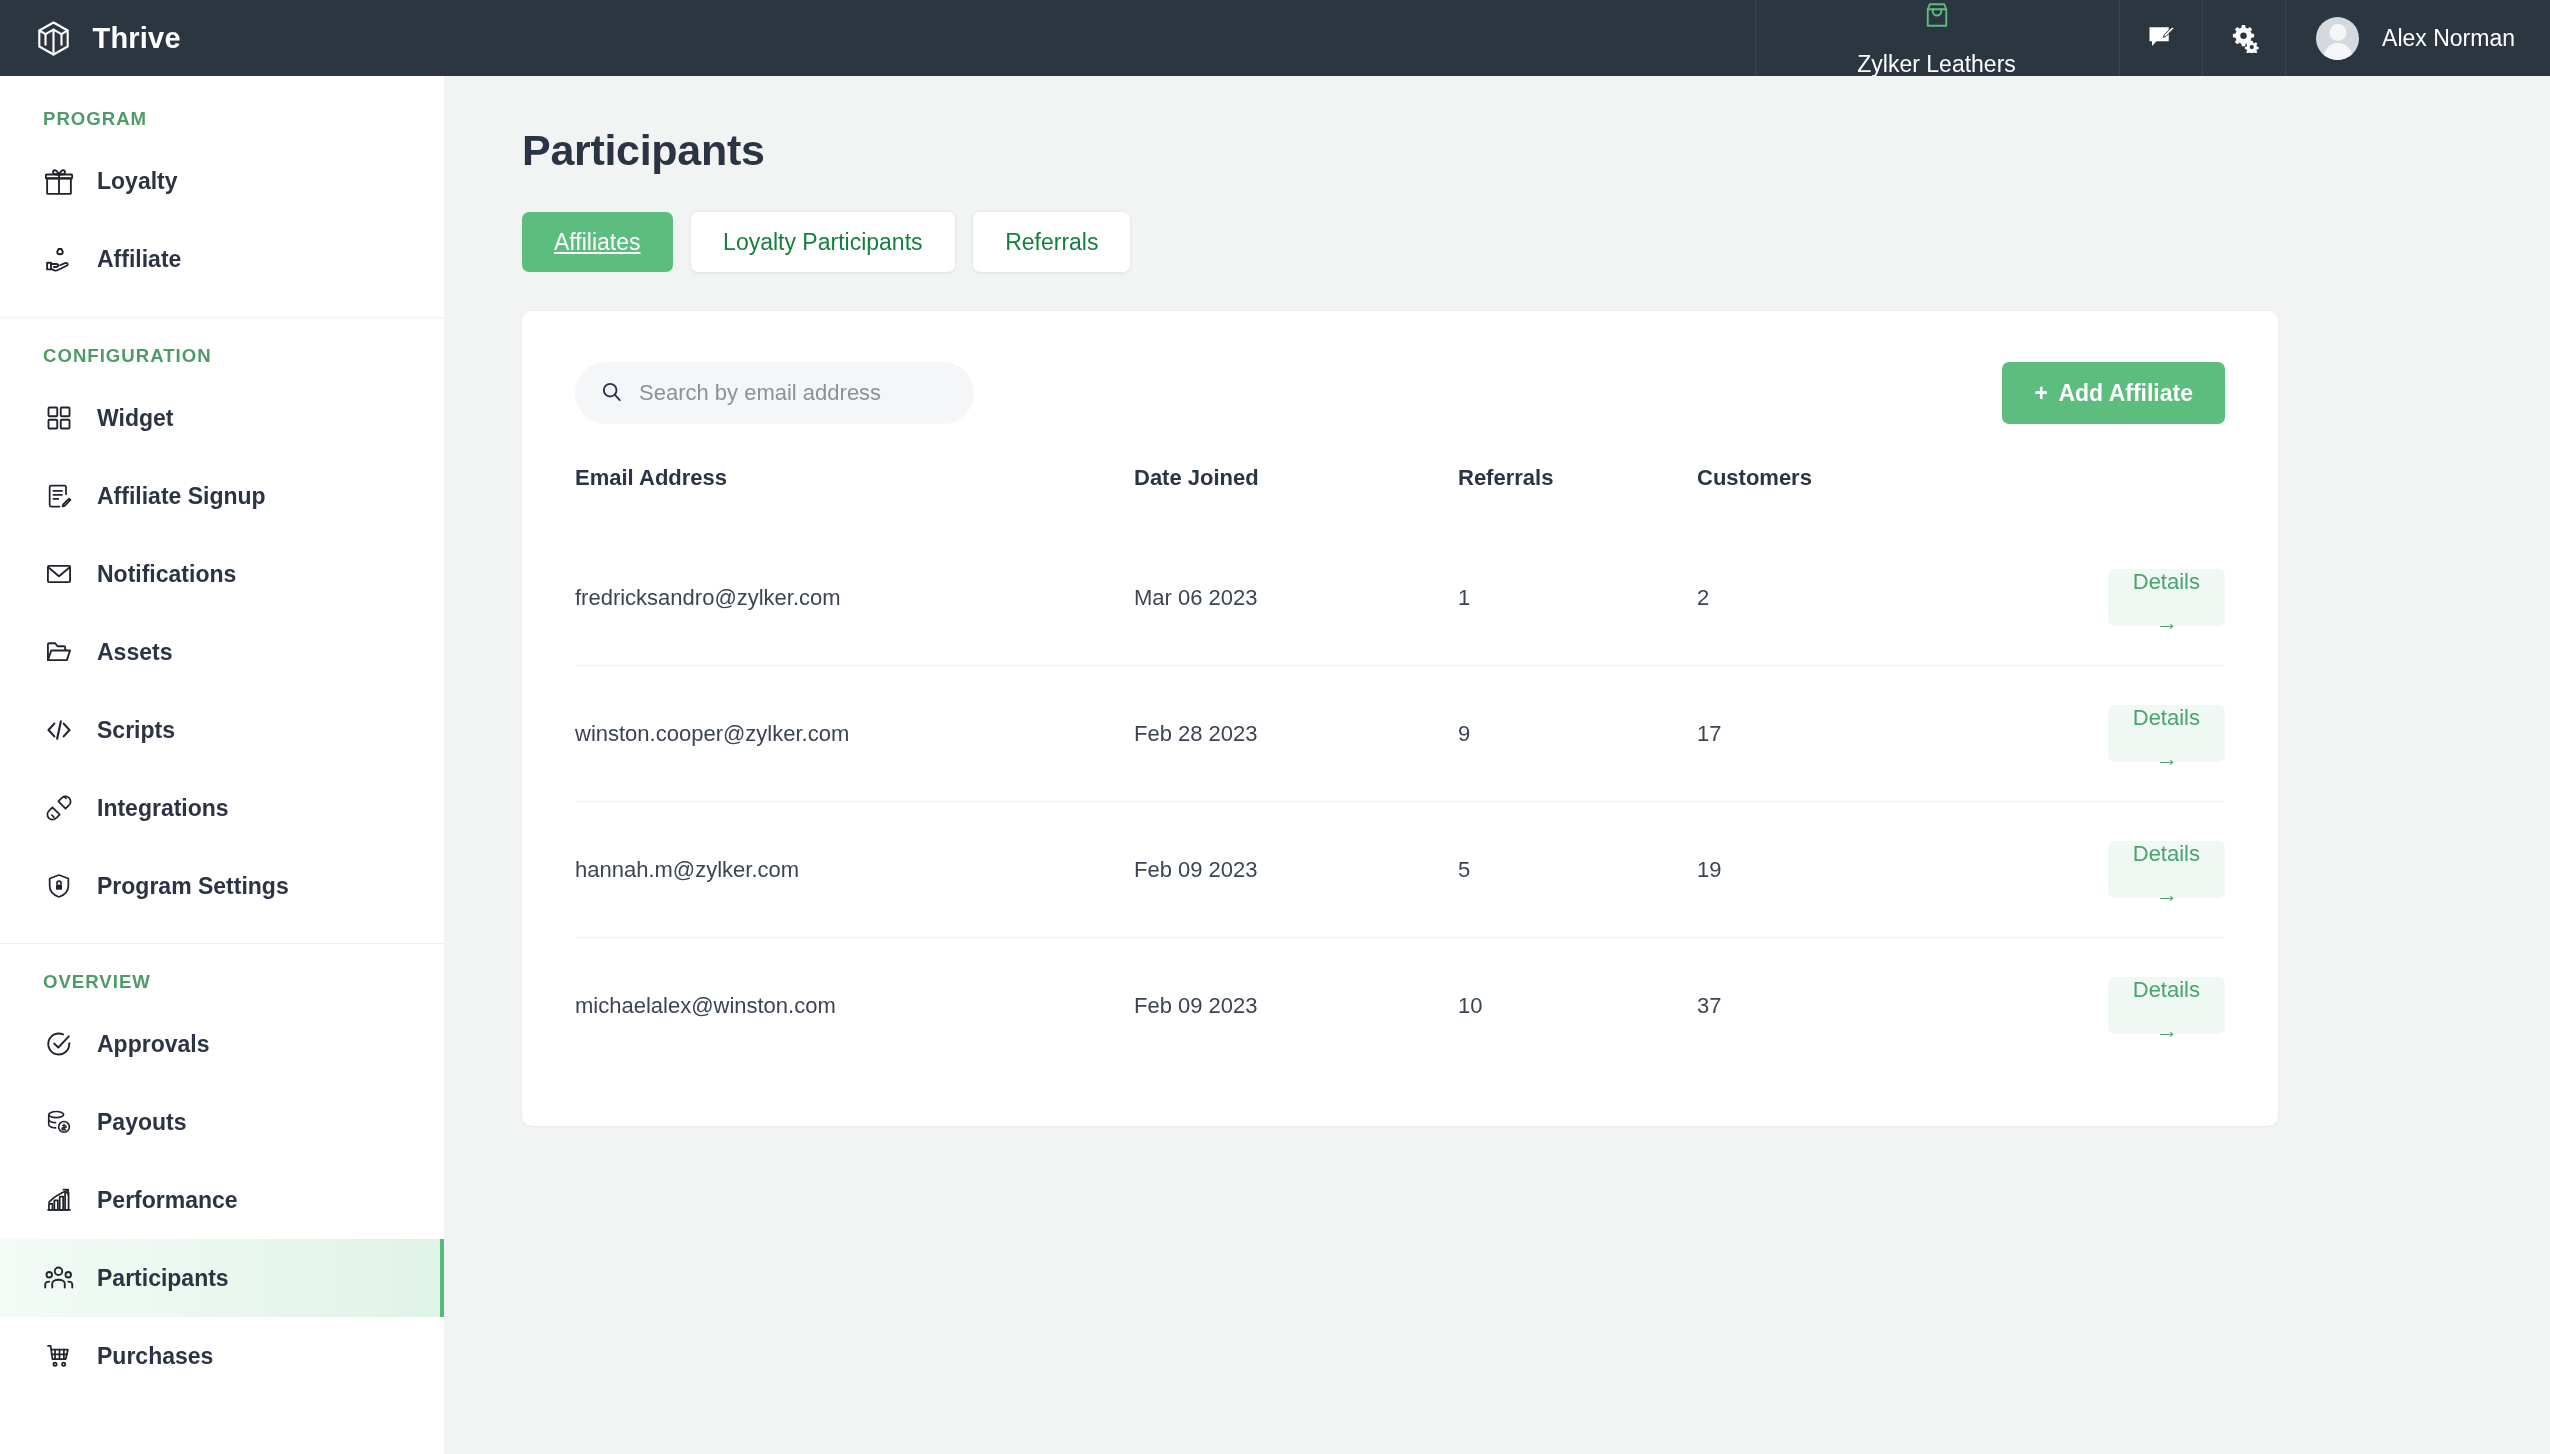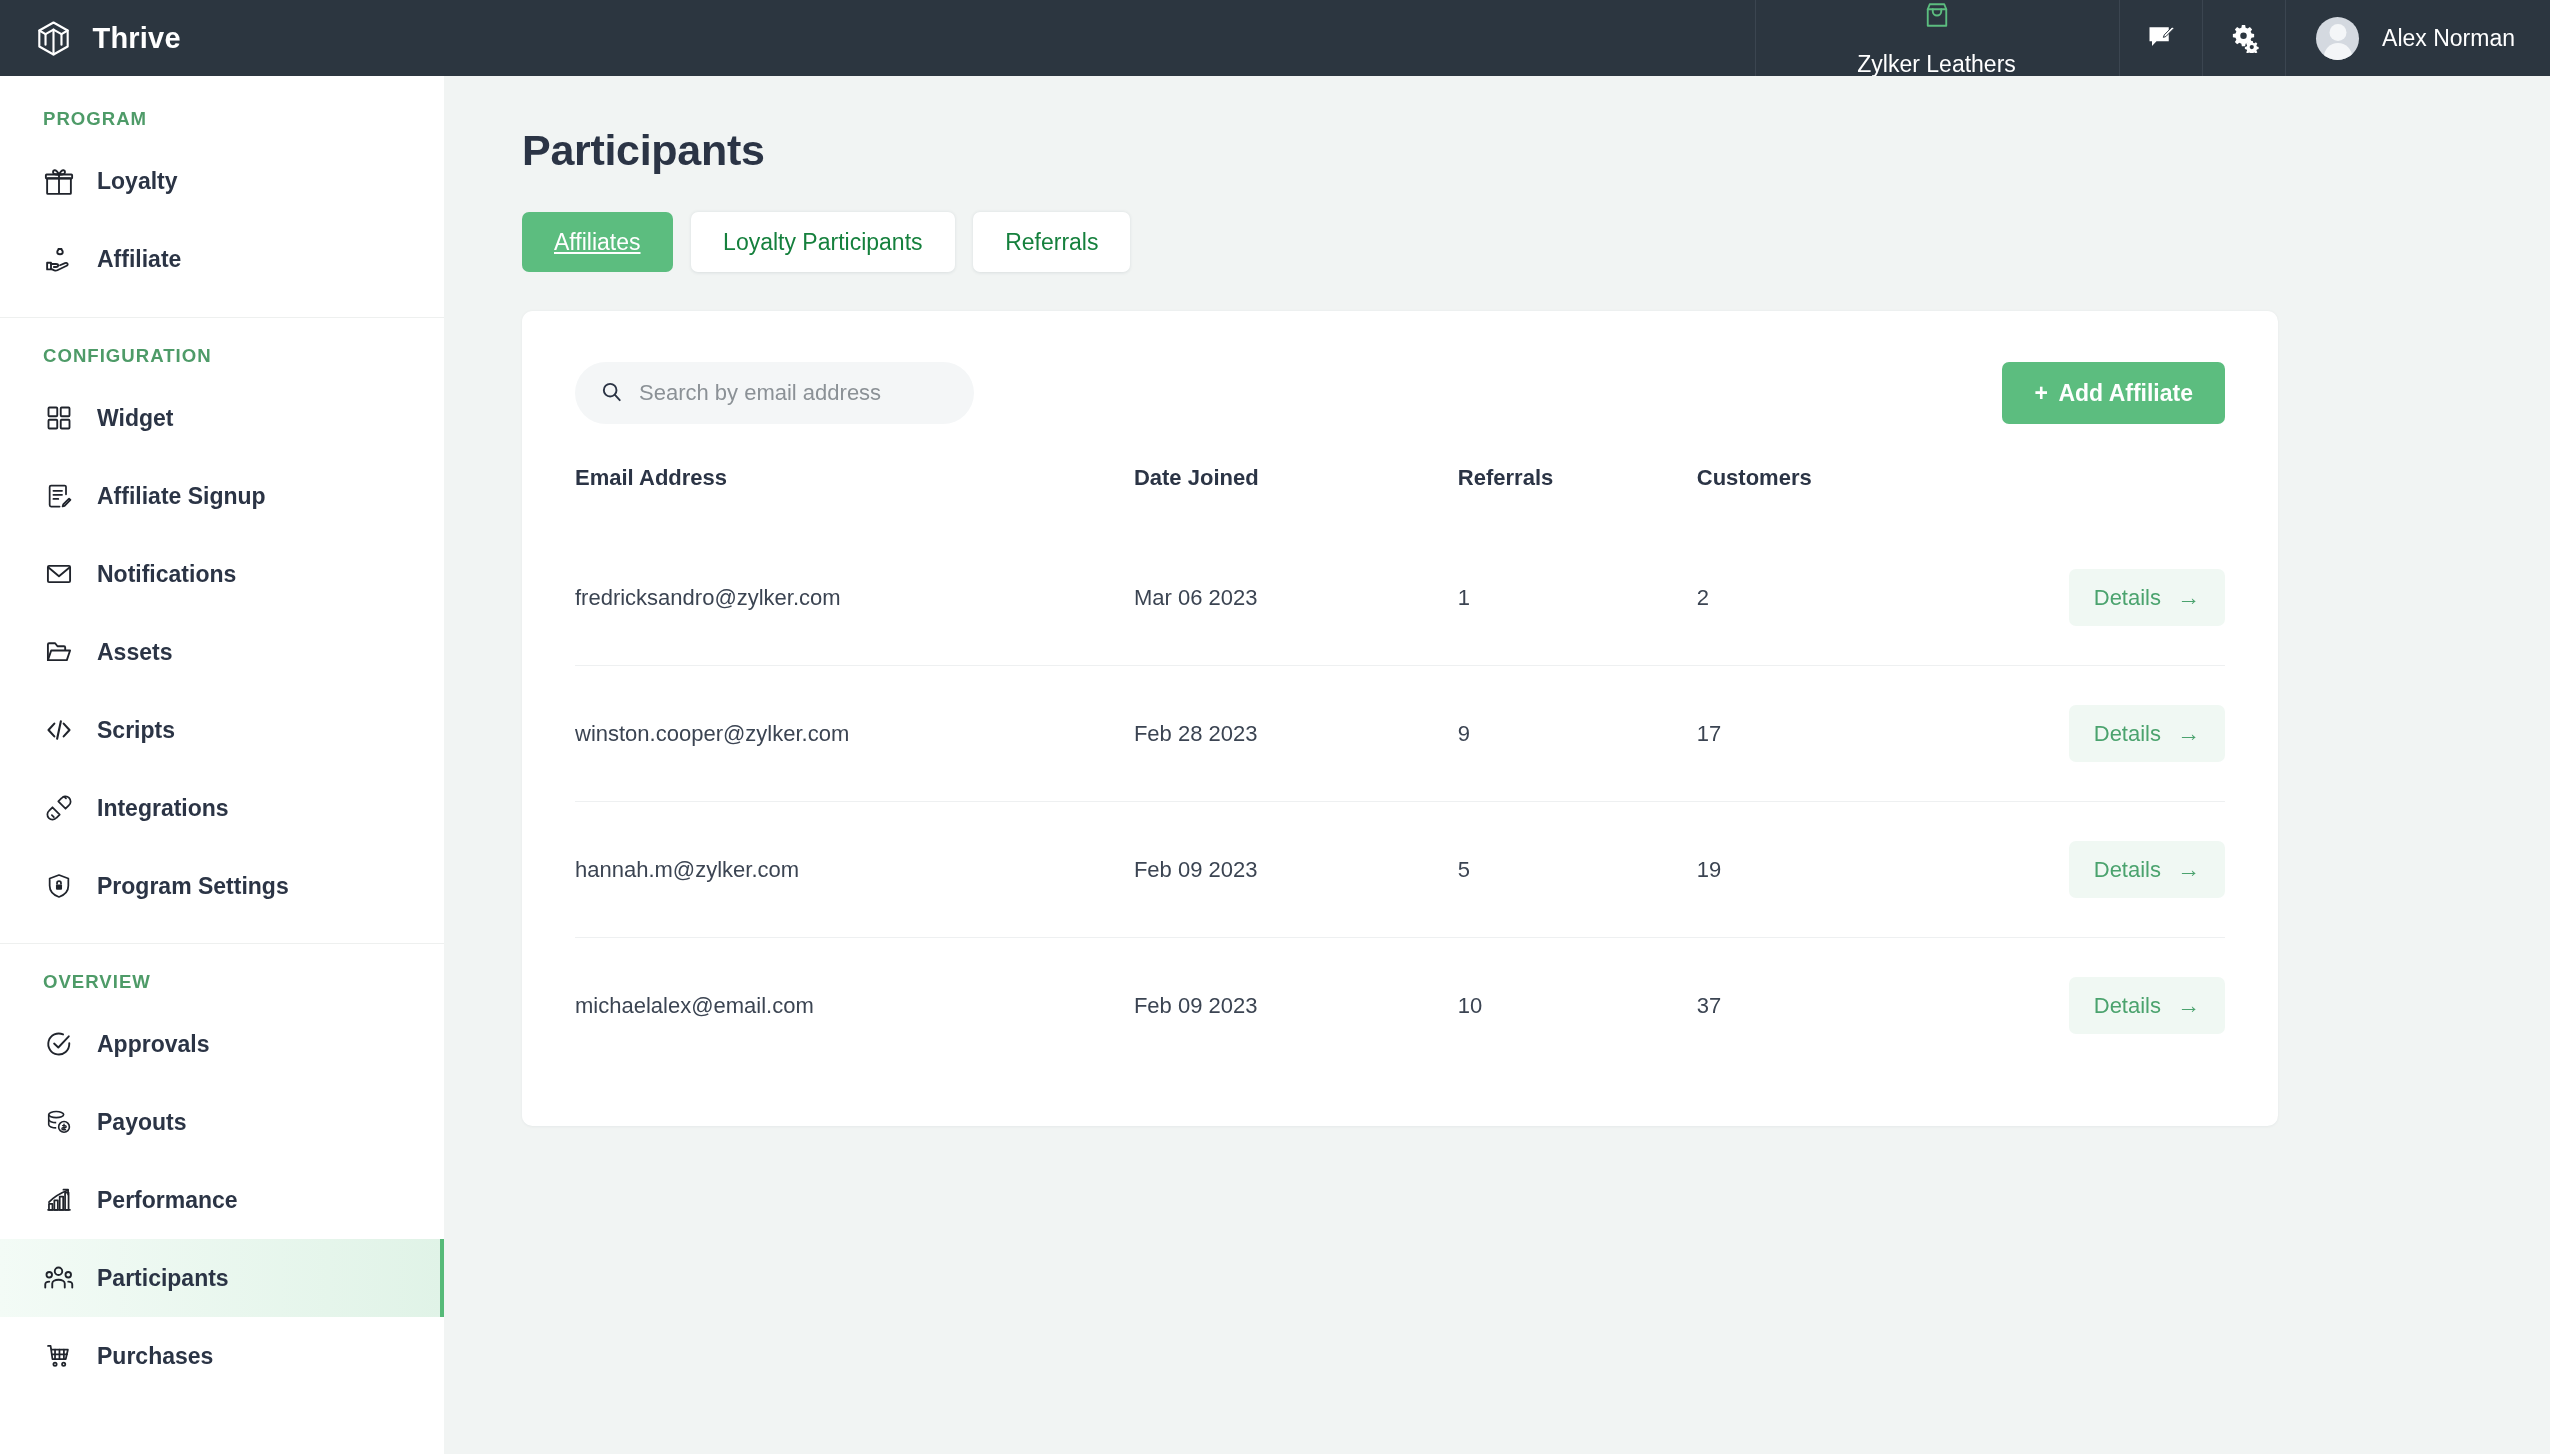--- a/index.html
+++ b/index.html
@@ -157,21 +157,21 @@
   .col-email { width: 559px; }
   .col-date  { width: 324px; }
   .col-ref   { width: 239px; }
   .col-cust  { width: 372px; }
   .col-act   { text-align: right; }
   .details-btn {
     display: inline-flex; align-items: center; gap: 16px;
     height: 57px; padding: 0 25px; border: none; border-radius: 7px;
     background: #f0f8f3; color: #4ba36e;
     font-family: "Liberation Sans", sans-serif;
-    font-size: 22px; cursor: pointer;
+    font-size: 22px; cursor: pointer; flex-direction: column;
   }
   .details-btn .arrow { font-size: 23px; line-height: 1; }
 </style>
 </head>
 <body>
 
 <div class="app">
 
   <aside class="sidebar">
     <div class="brand">
@@ -474,21 +474,21 @@
               <td class="col-ref">5</td>
               <td class="col-cust">19</td>
               <td class="col-act">
                 <button class="details-btn">
                   <span>Details</span>
                   <span class="arrow">→</span>
                 </button>
               </td>
             </tr>
             <tr>
-              <td class="col-email">michaelalex@email.com</td>
+              <td class="col-email">michaelalex@winston.com</td>
               <td class="col-date">Feb 09 2023</td>
               <td class="col-ref">10</td>
               <td class="col-cust">37</td>
               <td class="col-act">
                 <button class="details-btn">
                   <span>Details</span>
                   <span class="arrow">→</span>
                 </button>
               </td>
             </tr>

